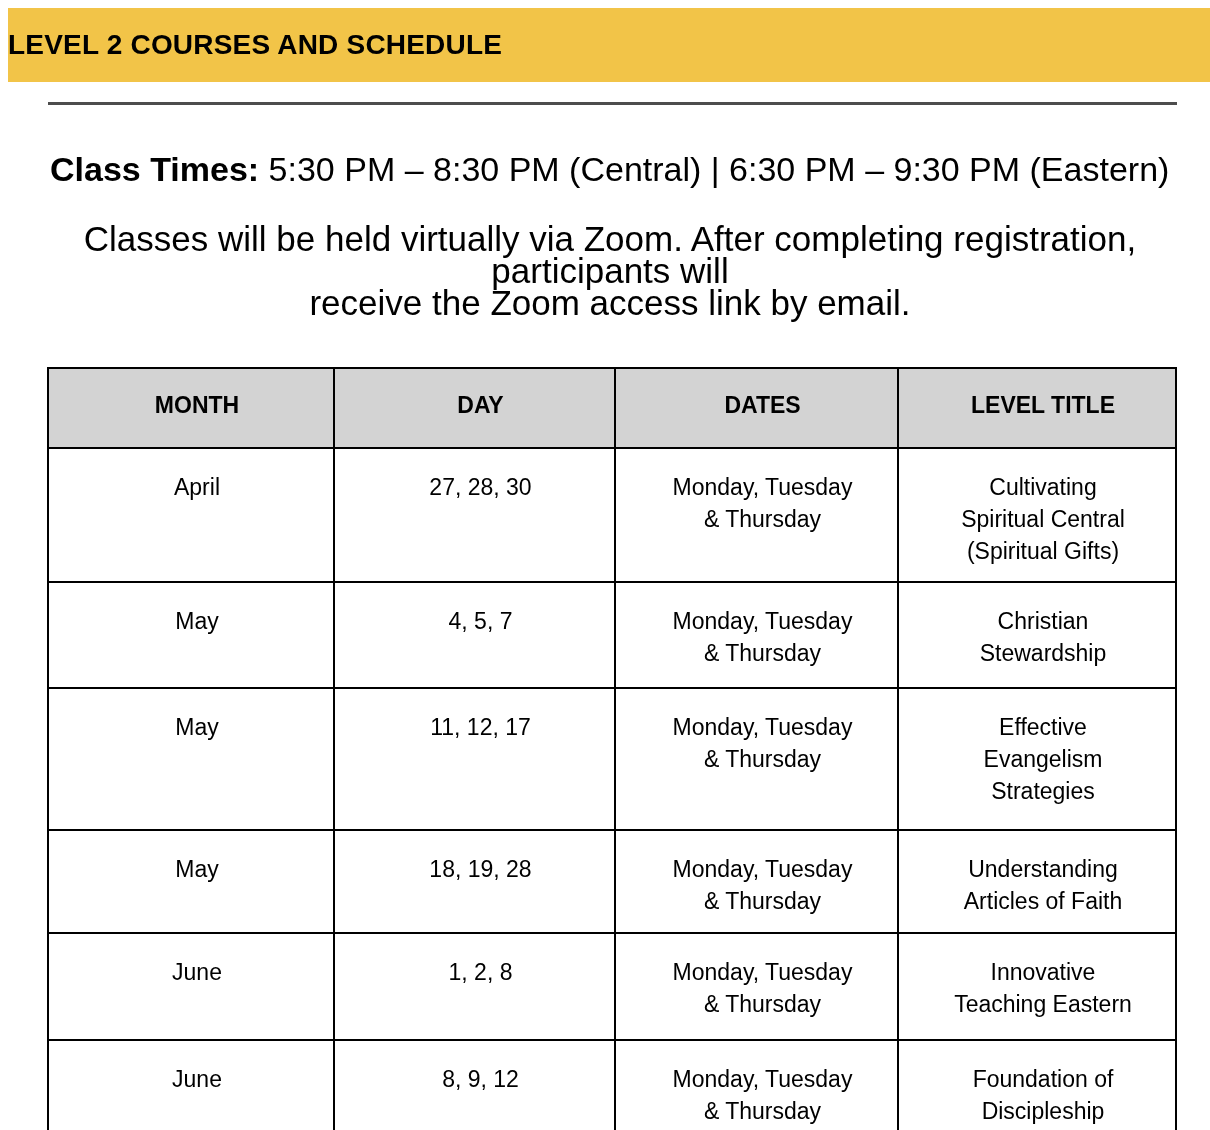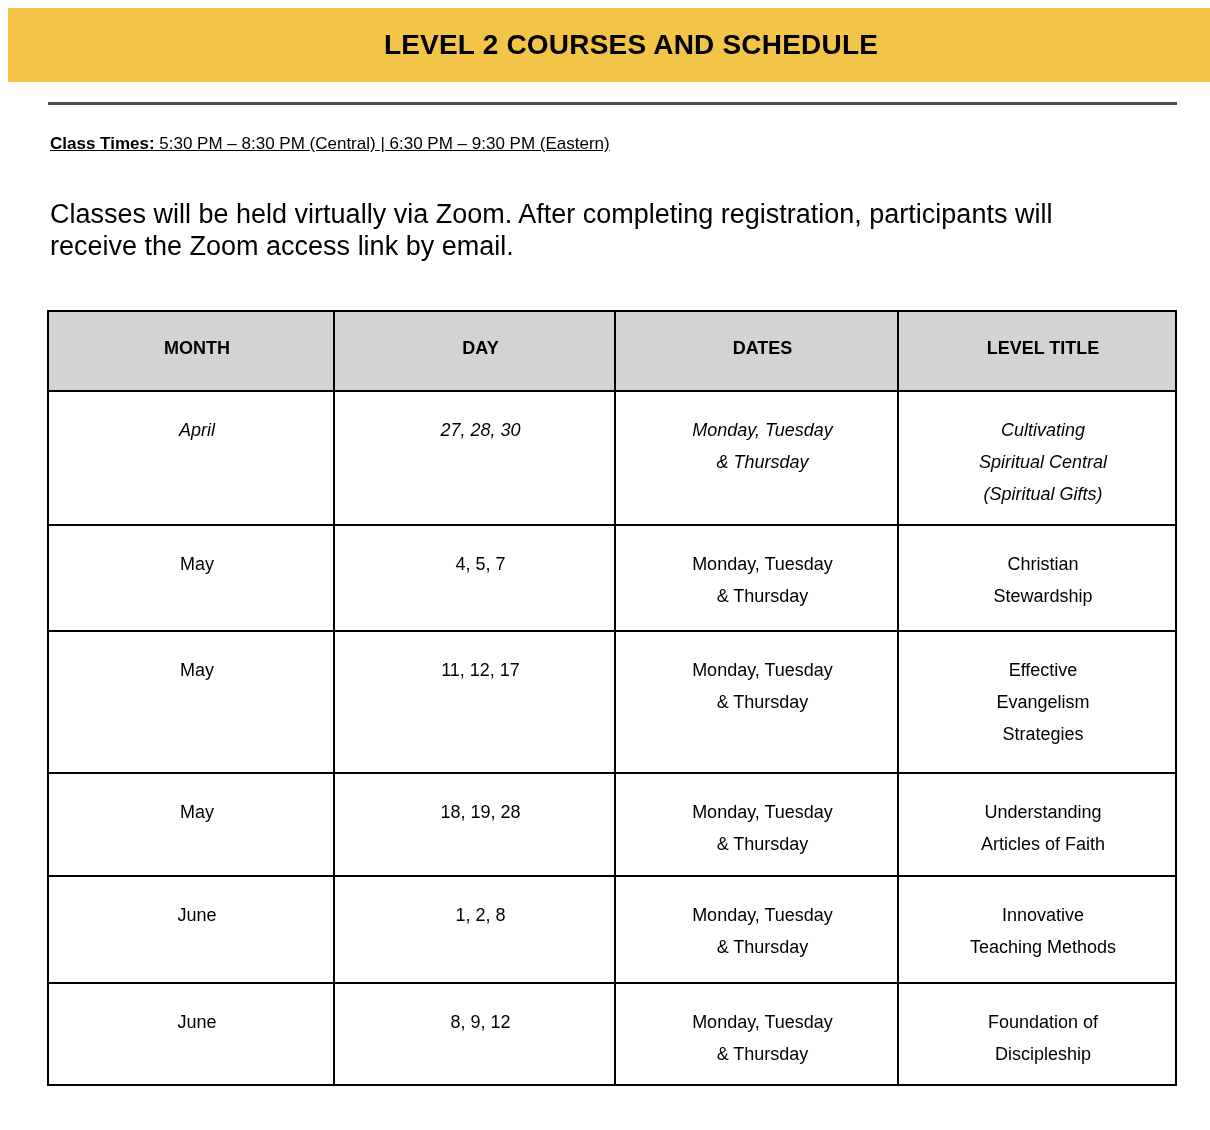--- a/index.html
+++ b/index.html
@@ -15,74 +15,73 @@
     width: 1210px;
     height: 1130px;
     overflow: hidden;
   }
   .banner {
     margin: 8px 0 0 8px;
     height: 74px;
     background: var(--banner-bg, #F2C448);
     display: flex;
     align-items: center;
-    justify-content: center;
-    padding-left: 44px;
+    justify-content: flex-start;
   }
   .banner-title {
     font-size: 28px;
     font-weight: bold;
     letter-spacing: 0.2px;
   }
   .rule {
     height: 3px;
     background: var(--divider, #4D4D4D);
     margin: 20px 33px 0 48px;
   }
   .class-times {
-    margin: 23px 40px 0 50px;
-    font-size: 17px;
+    margin: 48px 40px 0 50px;
+    font-size: 34px;
     line-height: 32px;
     white-space: pre-line;
-    text-decoration: underline;
   }
   .class-times .label {
     font-weight: bold;
   }
   .intro {
     margin: 38px 40px 0 50px;
-    font-size: 27px;
+    font-size: 35px;
     line-height: 32px;
     white-space: pre-line;
+    text-align: center;
   }
   table.schedule {
     border-collapse: collapse;
     table-layout: fixed;
     margin: 48px 0 0 47px;
     width: 1128px;
   }
   .schedule th, .schedule td {
     border: 2px solid var(--border, #000000);
     vertical-align: top;
     text-align: center;
-    font-size: 18px;
+    font-size: 23px;
     line-height: 32px;
     padding: 20px 16px 14px 28px;
     white-space: pre-line;
     overflow: hidden;
   }
   .schedule th {
     background: var(--header-bg, #D3D3D3);
     font-weight: bold;
   }
   .schedule td {
     padding-top: 22px;
   }
   .schedule thead tr { height: 80px; }
-  .schedule tbody tr:nth-child(1) { height: 129px; font-style: italic; }
+  .schedule tbody tr:nth-child(1) { height: 129px; }
   .schedule tbody tr:nth-child(2) { height: 106px; }
   .schedule tbody tr:nth-child(3) { height: 142px; }
   .schedule tbody tr:nth-child(4) { height: 103px; }
   .schedule tbody tr:nth-child(5) { height: 107px; }
   .schedule tbody tr:nth-child(6) { height: 102px; }
 </style>
 </head>
 <body>
 
 <div class="page">
@@ -147,21 +146,21 @@
 &amp; Thursday</td>
         <td>Understanding
 Articles of Faith</td>
       </tr>
       <tr>
         <td>June</td>
         <td>1, 2, 8</td>
         <td>Monday, Tuesday
 &amp; Thursday</td>
         <td>Innovative
-Teaching Methods</td>
+Teaching Eastern</td>
       </tr>
       <tr>
         <td>June</td>
         <td>8, 9, 12</td>
         <td>Monday, Tuesday
 &amp; Thursday</td>
         <td>Foundation of
 Discipleship</td>
       </tr>
     </tbody>

